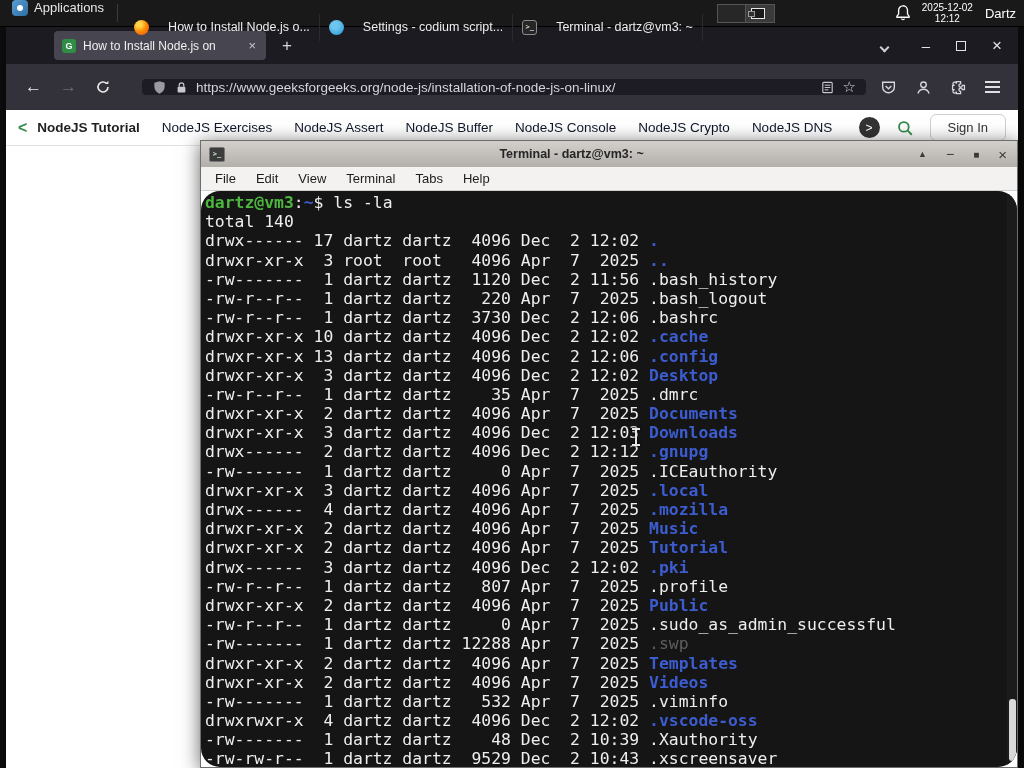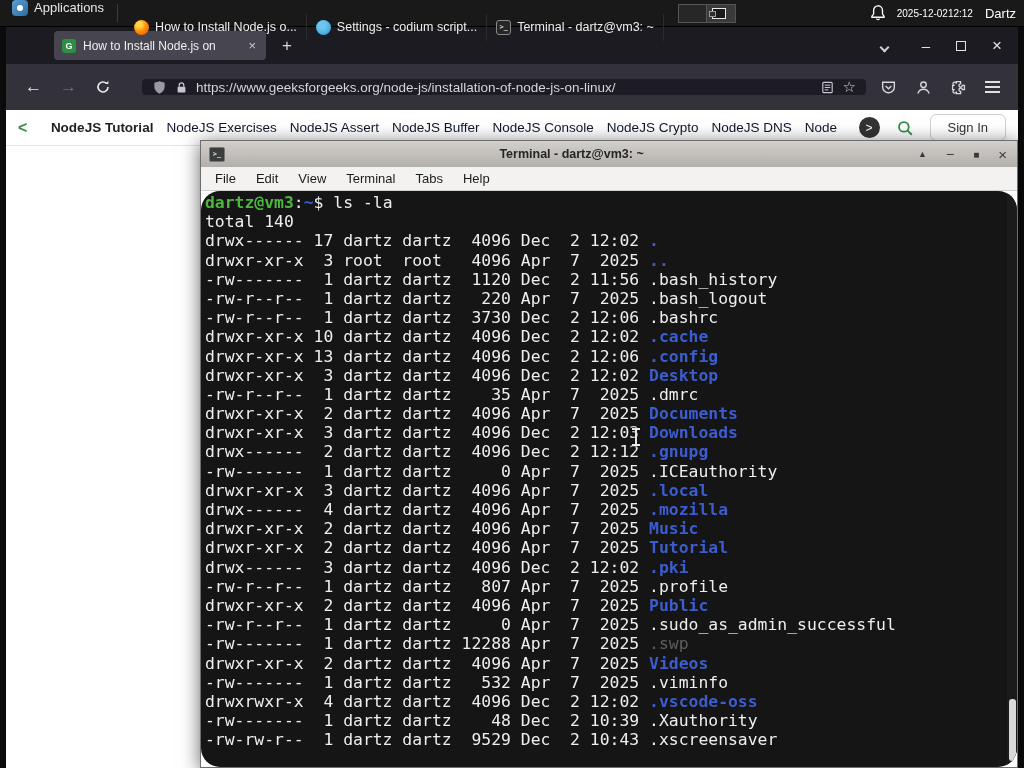--- a/index.html
+++ b/index.html
@@ -9,40 +9,40 @@
   
   .top-panel { position:absolute; left:0; top:0; width:1024px; height:27px; z-index:100;
     background:var(--panel-bg,#191919); color:#e6e6e6; display:flex; align-items:center;
     padding:0 6px; font-size:13px; border-bottom:1px solid #000; }
   .panel-app { display:flex; align-items:flex-start; gap:6px; height:27px; padding:0 6px; }
   .app-icon { width:16px; height:16px; border-radius:4px;
     background:linear-gradient(135deg,#5a9fd4,#2d6ca2); position:relative; }
   .app-icon::after { content:""; position:absolute; left:5px; top:5px; width:6px; height:6px;
     border-radius:50%; background:#fff; }
   .panel-sep { width:1px; height:18px; background:#3c3c3c; margin:0 7px; }
-  .panel-win { display:flex; align-items:center; gap:6px; height:27px; padding:0 9px;
+  .panel-win { display:flex; align-items:center; gap:19px; height:27px; padding:0 9px;
     max-width:200px; border-right:1px solid #2b2b2b; cursor:default;margin-top:28px; }
   .panel-win .plabel { font-size:12.5px; white-space:nowrap; overflow:hidden;
     text-overflow:ellipsis; max-width:160px; color:#ededed; }
   .pw-ico { width:15px; height:15px; flex:0 0 15px; border-radius:50%; }
   .firefox-icon { background:radial-gradient(circle at 35% 30%, #ffd54a 0 18%, #ff8a00 50%, #e64a19 100%); }
   .codium-icon { background:radial-gradient(circle at 40% 35%, #6ec6f0 0 25%, #2196d1 100%); }
   .terminal-icon { border-radius:3px; background:#262626; border:1px solid #8a8a8a;
     color:#d7d7d7; font:bold 7px "DejaVu Sans Mono",monospace; display:flex;
     align-items:center; justify-content:center; }
   .ws-switcher { display:flex; width:58px; height:19px; border:1px solid #555; margin-left:14px; }
   .ws-cell { flex:1; background:#272727; position:relative; }
   .ws-cell.active { background:#3a3a3a; border-left:1px solid #555; }
   .ws-mini { position:absolute; left:5px; top:3px; width:14px; height:11px;
     border:1px solid #e8e8e8; background:#1a1a1a; }
   .ws-mini2 { position:absolute; left:2px; top:6px; width:7px; height:6px;
     border:1px solid #9a9a9a; background:#2e2e2e; }
   .panel-spacer { flex:1; }
   .bell-wrap { width:18px; height:18px; margin-right:10px; }
-  .panel-clock { display:flex; flex-direction:row; align-items:center; font-size:10px;
+  .panel-clock { display:flex; flex-direction:column; align-items:center; font-size:10px;
     line-height:11px; color:#ffffff; margin-right:12px; }
   .panel-user { font-size:13px; color:#ffffff; margin-right:2px; }
 
   
   .ff-window { position:absolute; left:6px; top:27px; width:1012px; height:741px; z-index:1;
     background:#1c1b22; display:flex; flex-direction:column; box-shadow:0 0 8px rgba(0,0,0,.6); }
   .ff-tabrow { height:37px; background:var(--firefox-dark,#1c1b22); display:flex;
     align-items:center; padding-left:48px; }
   .ff-tab { height:29px; width:212px; background:#474650; border-radius:4px; display:flex;
     align-items:center; gap:7px; padding:0 8px; color:#f0f0f0; }
@@ -71,22 +71,22 @@
   .url-icon { flex:0 0 auto; display:flex; align-items:center; }
   .star { color:#d0d0d0; font-size:15px; }
   .ff-toolicons { display:flex; align-items:center; gap:18px; margin:0 8px 0 4px; }
   .hamburger { display:flex; flex-direction:column; gap:3px; }
   .hamburger span { width:15px; height:2px; background:#e0e0e0; display:block; }
 
   .gfg-row { height:36px; background:#ffffff; border-bottom:1px solid #e3e3e3; display:flex;
     align-items:center; padding:0 12px; gap:0; overflow:hidden; }
   .gfg-chev-left { color:var(--gfg-green,#2f8d46); font-weight:bold; font-size:16px;
     margin-right:10px; flex:0 0 auto; }
-  .gfg-links { display:flex; align-items:center; gap:13px; overflow:hidden; flex:1;
-    white-space:nowrap;justify-content:center; }
+  .gfg-links { display:flex; align-items:center; gap:22px; overflow:hidden; flex:1;
+    white-space:nowrap; }
   .gfg-link { color:#0f172a; font-size:13.5px; cursor:pointer; }
   .gfg-link.bold { font-weight:bold; color:#1f1f1f; }
   .gfg-right { display:flex; align-items:center; gap:16px; flex:0 0 auto; margin-left:8px; }
   .gfg-next { width:21px; height:21px; border-radius:50%; background:#333; color:#fff;
     font-size:12px; display:flex; align-items:center; justify-content:center; }
   .gfg-signin { height:27px; padding:0 17px; border:1px solid #cfcfcf; border-radius:6px;
     background:#fff; color:#333; font-size:13px; display:flex; align-items:center; }
   .ff-content { flex:1; background:#ffffff; }
 
   
@@ -315,20 +315,21 @@
         <div class="tline"><span>-rw-------  1 dartz dartz     0 Apr  7  2025 </span><span class="n-file">.ICEauthority</span></div>
         <div class="tline"><span>drwxr-xr-x  3 dartz dartz  4096 Apr  7  2025 </span><span class="n-dir">.local</span></div>
         <div class="tline"><span>drwx------  4 dartz dartz  4096 Apr  7  2025 </span><span class="n-dir">.mozilla</span></div>
         <div class="tline"><span>drwxr-xr-x  2 dartz dartz  4096 Apr  7  2025 </span><span class="n-dir">Music</span></div>
         <div class="tline"><span>drwxr-xr-x  2 dartz dartz  4096 Apr  7  2025 </span><span class="n-dir">Tutorial</span></div>
         <div class="tline"><span>drwx------  3 dartz dartz  4096 Dec  2 12:02 </span><span class="n-dir">.pki</span></div>
         <div class="tline"><span>-rw-r--r--  1 dartz dartz   807 Apr  7  2025 </span><span class="n-file">.profile</span></div>
         <div class="tline"><span>drwxr-xr-x  2 dartz dartz  4096 Apr  7  2025 </span><span class="n-dir">Public</span></div>
         <div class="tline"><span>-rw-r--r--  1 dartz dartz     0 Apr  7  2025 </span><span class="n-file">.sudo_as_admin_successful</span></div>
         <div class="tline"><span>-rw-------  1 dartz dartz 12288 Apr  7  2025 </span><span class="n-dim">.swp</span></div>
+        <div class="tline"><span>drwxr-xr-x  2 dartz dartz  4096 Apr  7  2025 </span><span class="n-dir">Templates</span></div>
         <div class="tline"><span>drwxr-xr-x  2 dartz dartz  4096 Apr  7  2025 </span><span class="n-dir">Videos</span></div>
         <div class="tline"><span>-rw-------  1 dartz dartz   532 Apr  7  2025 </span><span class="n-file">.viminfo</span></div>
         <div class="tline"><span>drwxrwxr-x  4 dartz dartz  4096 Dec  2 12:02 </span><span class="n-dir">.vscode-oss</span></div>
         <div class="tline"><span>-rw-------  1 dartz dartz    48 Dec  2 10:39 </span><span class="n-file">.Xauthority</span></div>
         <div class="tline"><span>-rw-rw-r--  1 dartz dartz  9529 Dec  2 10:43 </span><span class="n-file">.xscreensaver</span></div>
       </div>
     <div class="term-scroll-track">
       <div class="term-scroll-thumb"></div>
     </div>
   </div>

